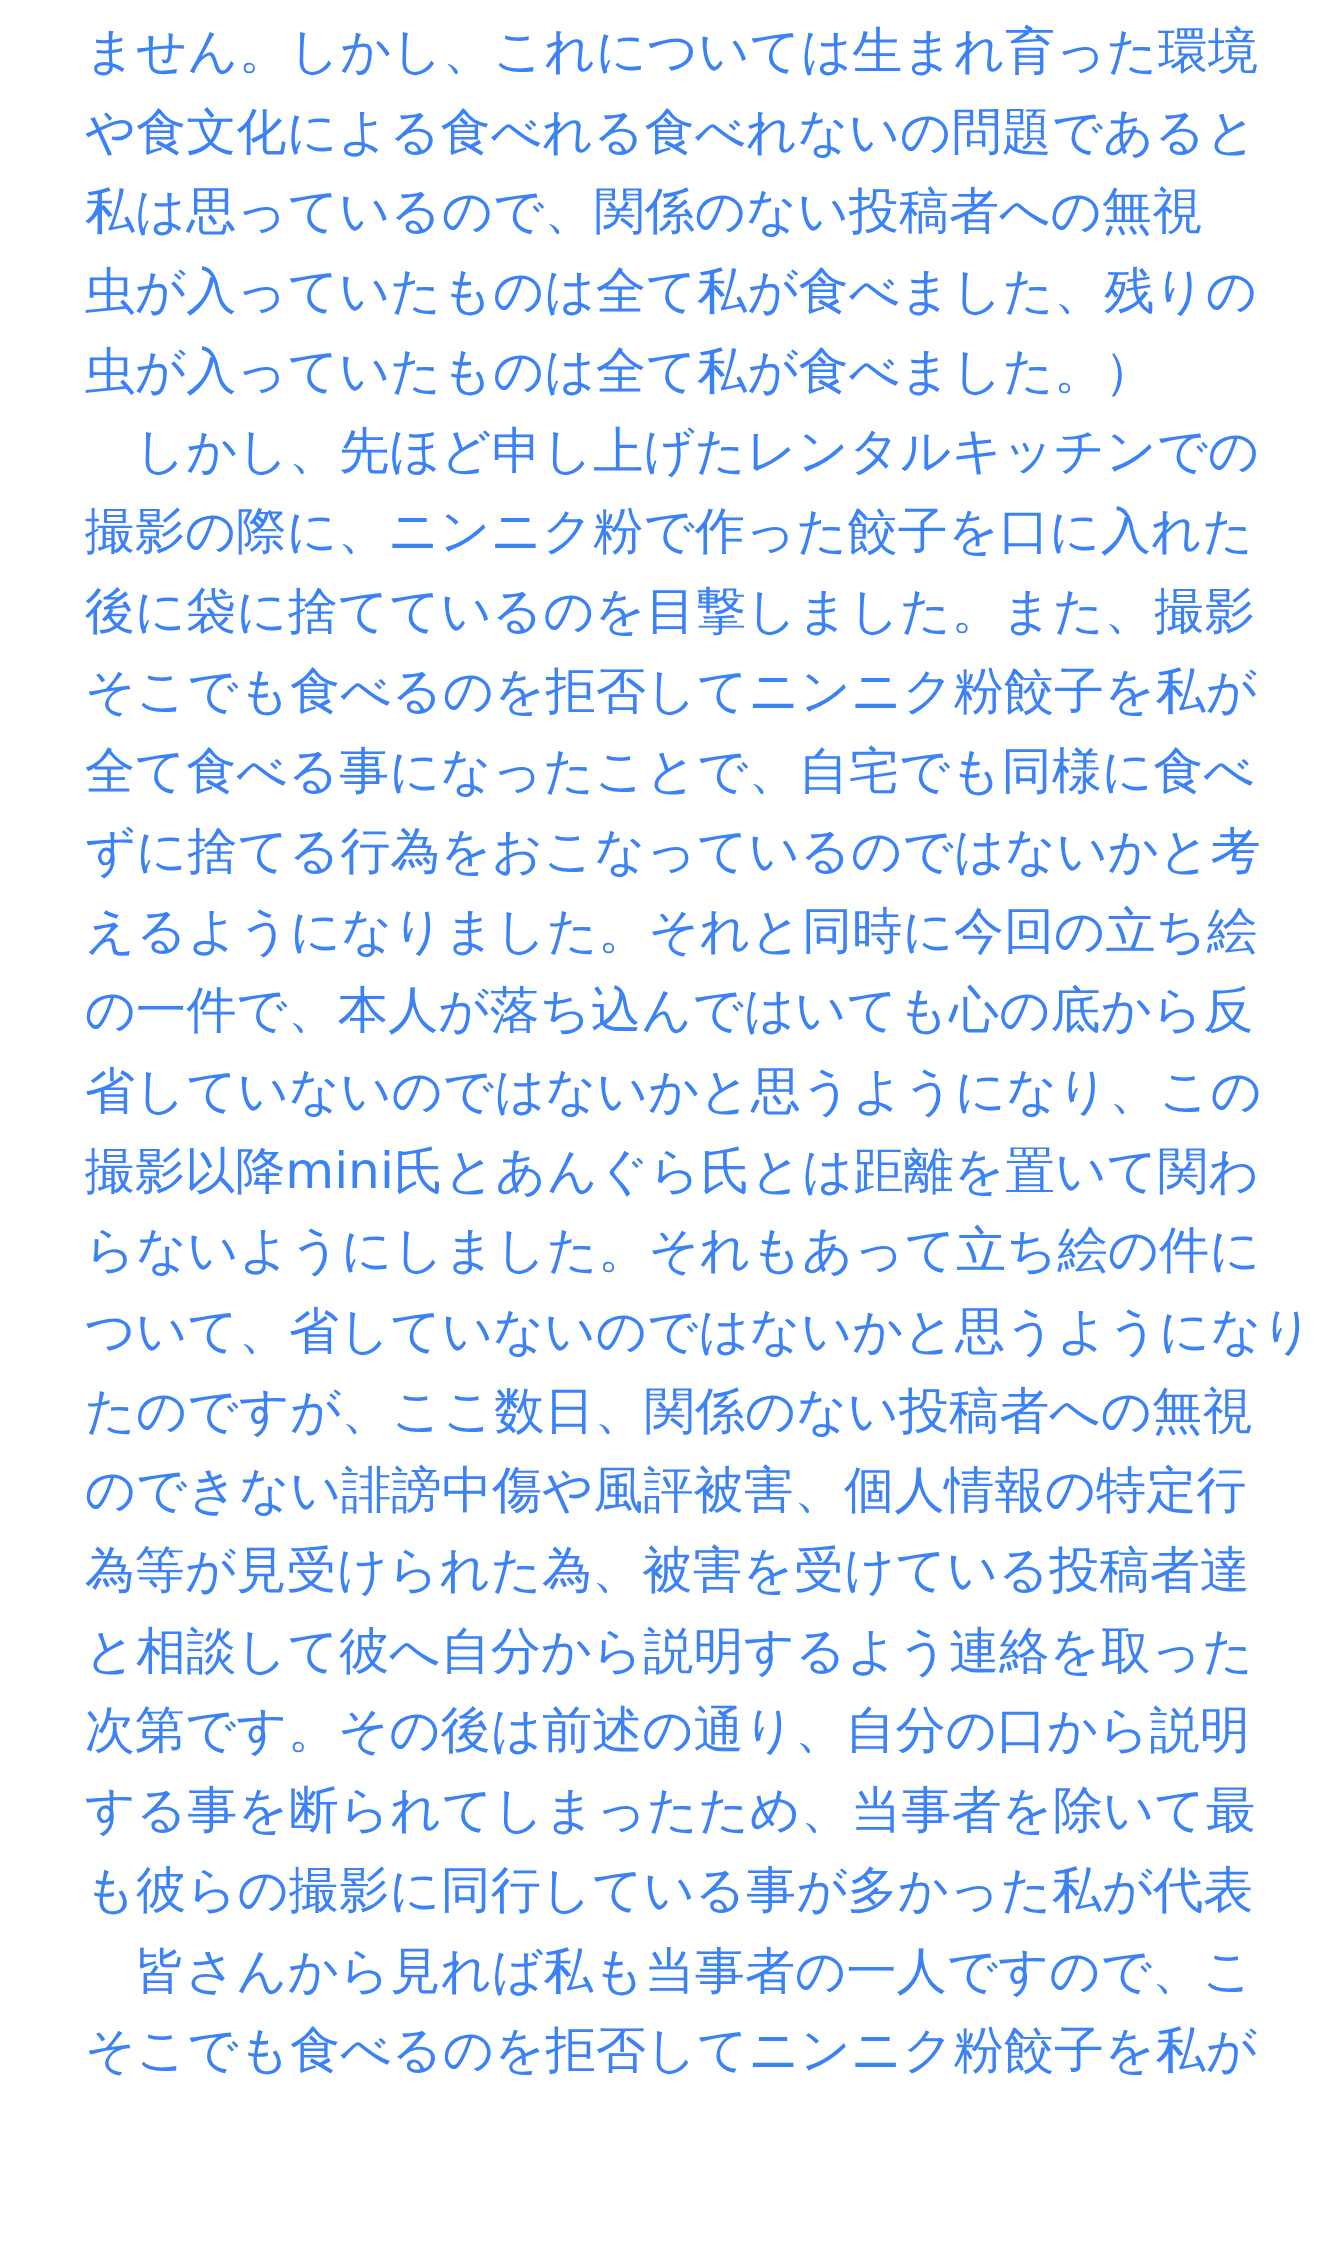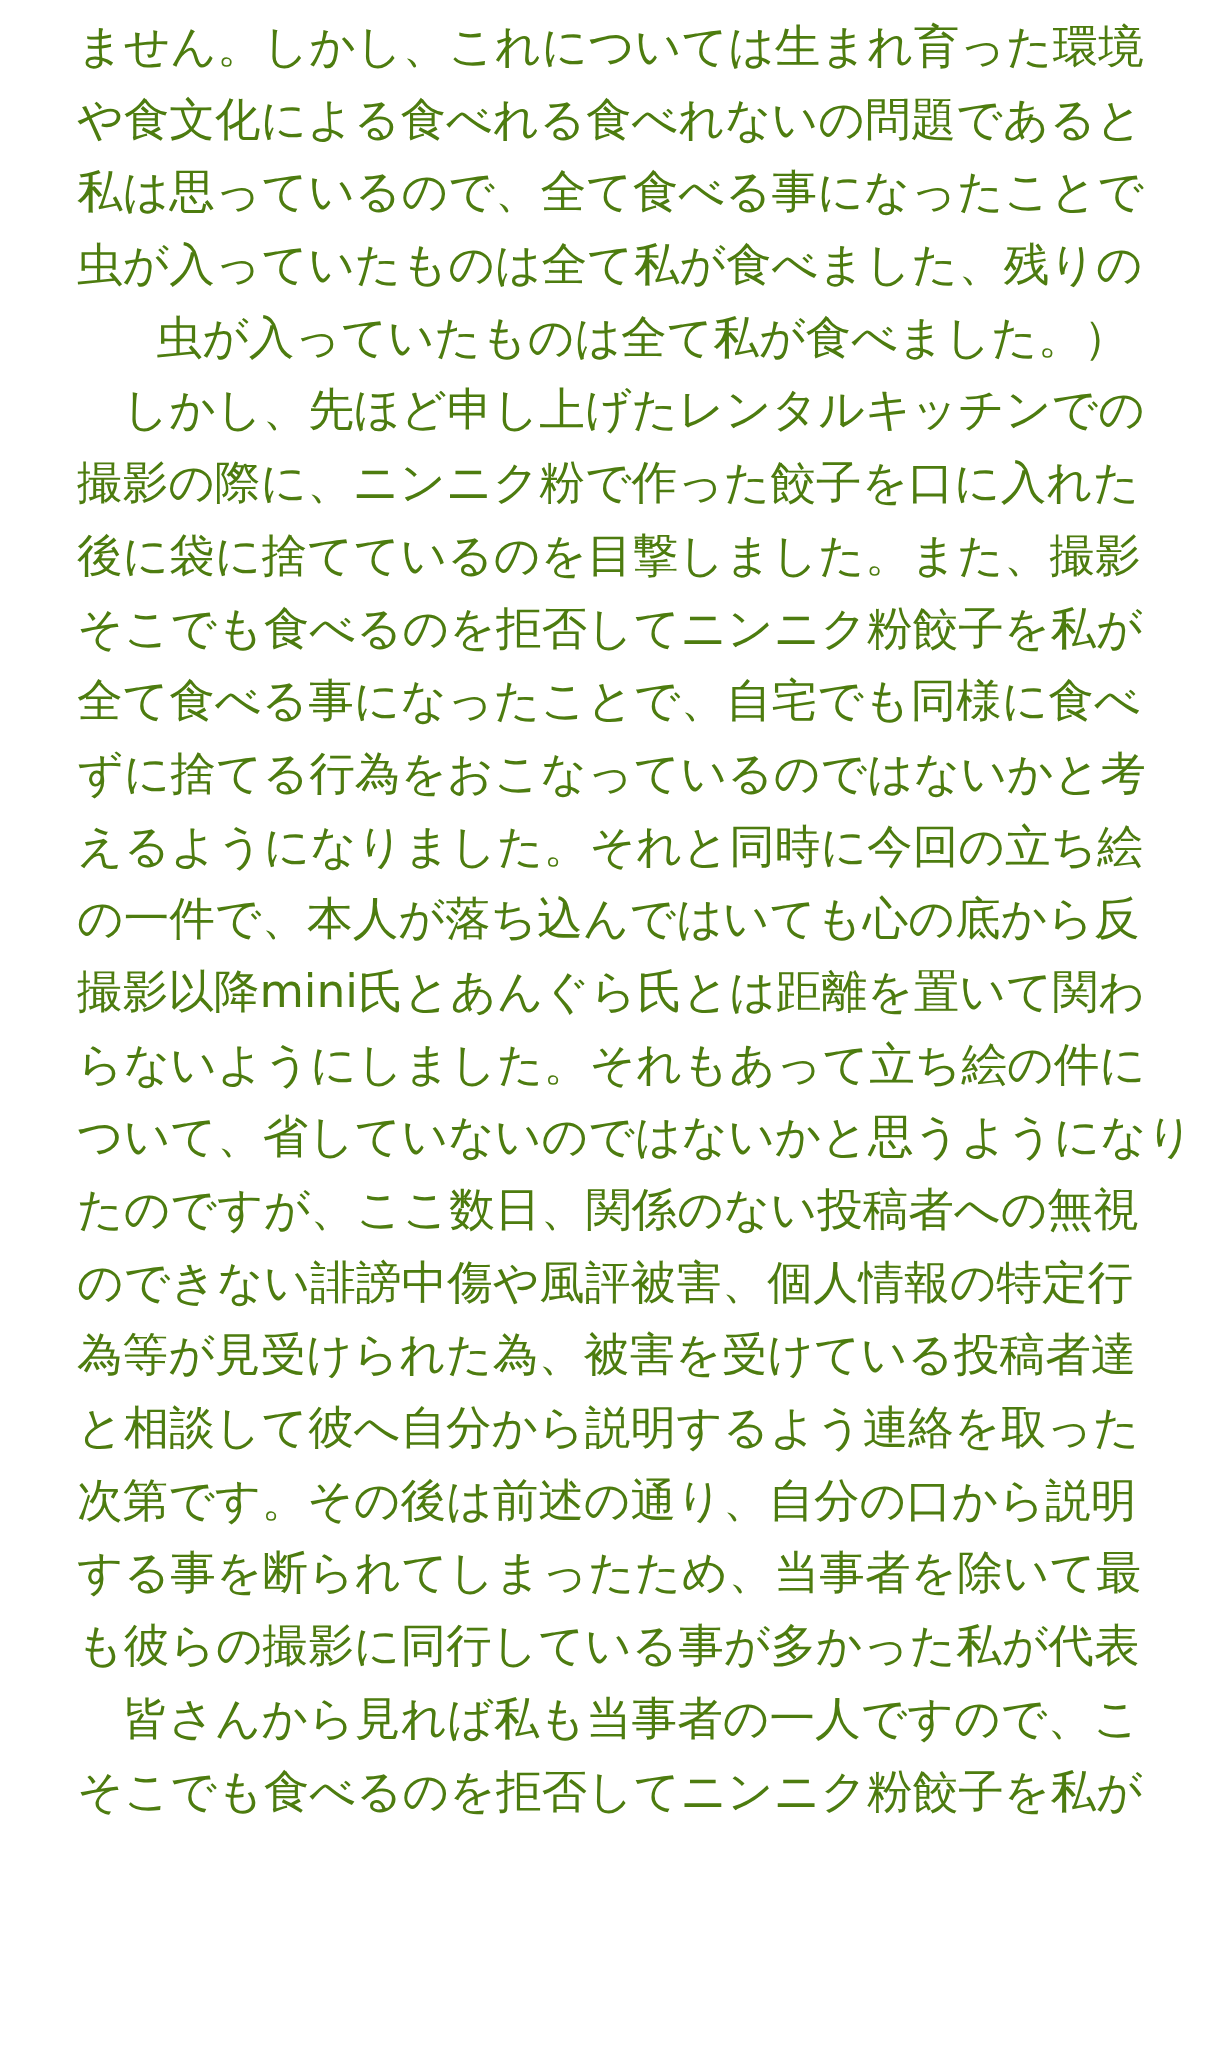--- a/index.html
+++ b/index.html
@@ -31,37 +31,38 @@
   .line {
     height: 72.7px;
     white-space: nowrap;
     overflow: visible;
   }
 </style>
 </head>
 <body style="background: rgb(255, 255, 255);">
 
 <main>
-  <div class="doc" style="color: #4d7c0f; text-align: right;">
+  <div class="doc" style="color: #3b82f6;">
       <div class="paragraph">
         <div class="line">ません。しかし、これについては生まれ育った環境</div>
         <div class="line">や食文化による食べれる食べれないの問題であると</div>
-        <div class="line">私は思っているので、全て食べる事になったことで</div>
+        <div class="line">私は思っているので、関係のない投稿者への無視</div>
         <div class="line">虫が入っていたものは全て私が食べました、残りの</div>
         <div class="line">虫が入っていたものは全て私が食べました。）</div>
       </div>
       <div class="paragraph">
         <div class="line">　しかし、先ほど申し上げたレンタルキッチンでの</div>
         <div class="line">撮影の際に、ニンニク粉で作った餃子を口に入れた</div>
         <div class="line">後に袋に捨てているのを目撃しました。また、撮影</div>
         <div class="line">そこでも食べるのを拒否してニンニク粉餃子を私が</div>
         <div class="line">全て食べる事になったことで、自宅でも同様に食べ</div>
         <div class="line">ずに捨てる行為をおこなっているのではないかと考</div>
         <div class="line">えるようになりました。それと同時に今回の立ち絵</div>
         <div class="line">の一件で、本人が落ち込んではいても心の底から反</div>
+        <div class="line">省していないのではないかと思うようになり、この</div>
         <div class="line">撮影以降mini氏とあんぐら氏とは距離を置いて関わ</div>
         <div class="line">らないようにしました。それもあって立ち絵の件に</div>
         <div class="line">ついて、省していないのではないかと思うようになり</div>
         <div class="line">たのですが、ここ数日、関係のない投稿者への無視</div>
         <div class="line">のできない誹謗中傷や風評被害、個人情報の特定行</div>
         <div class="line">為等が見受けられた為、被害を受けている投稿者達</div>
         <div class="line">と相談して彼へ自分から説明するよう連絡を取った</div>
         <div class="line">次第です。その後は前述の通り、自分の口から説明</div>
         <div class="line">する事を断られてしまったため、当事者を除いて最</div>
         <div class="line">も彼らの撮影に同行している事が多かった私が代表</div>

